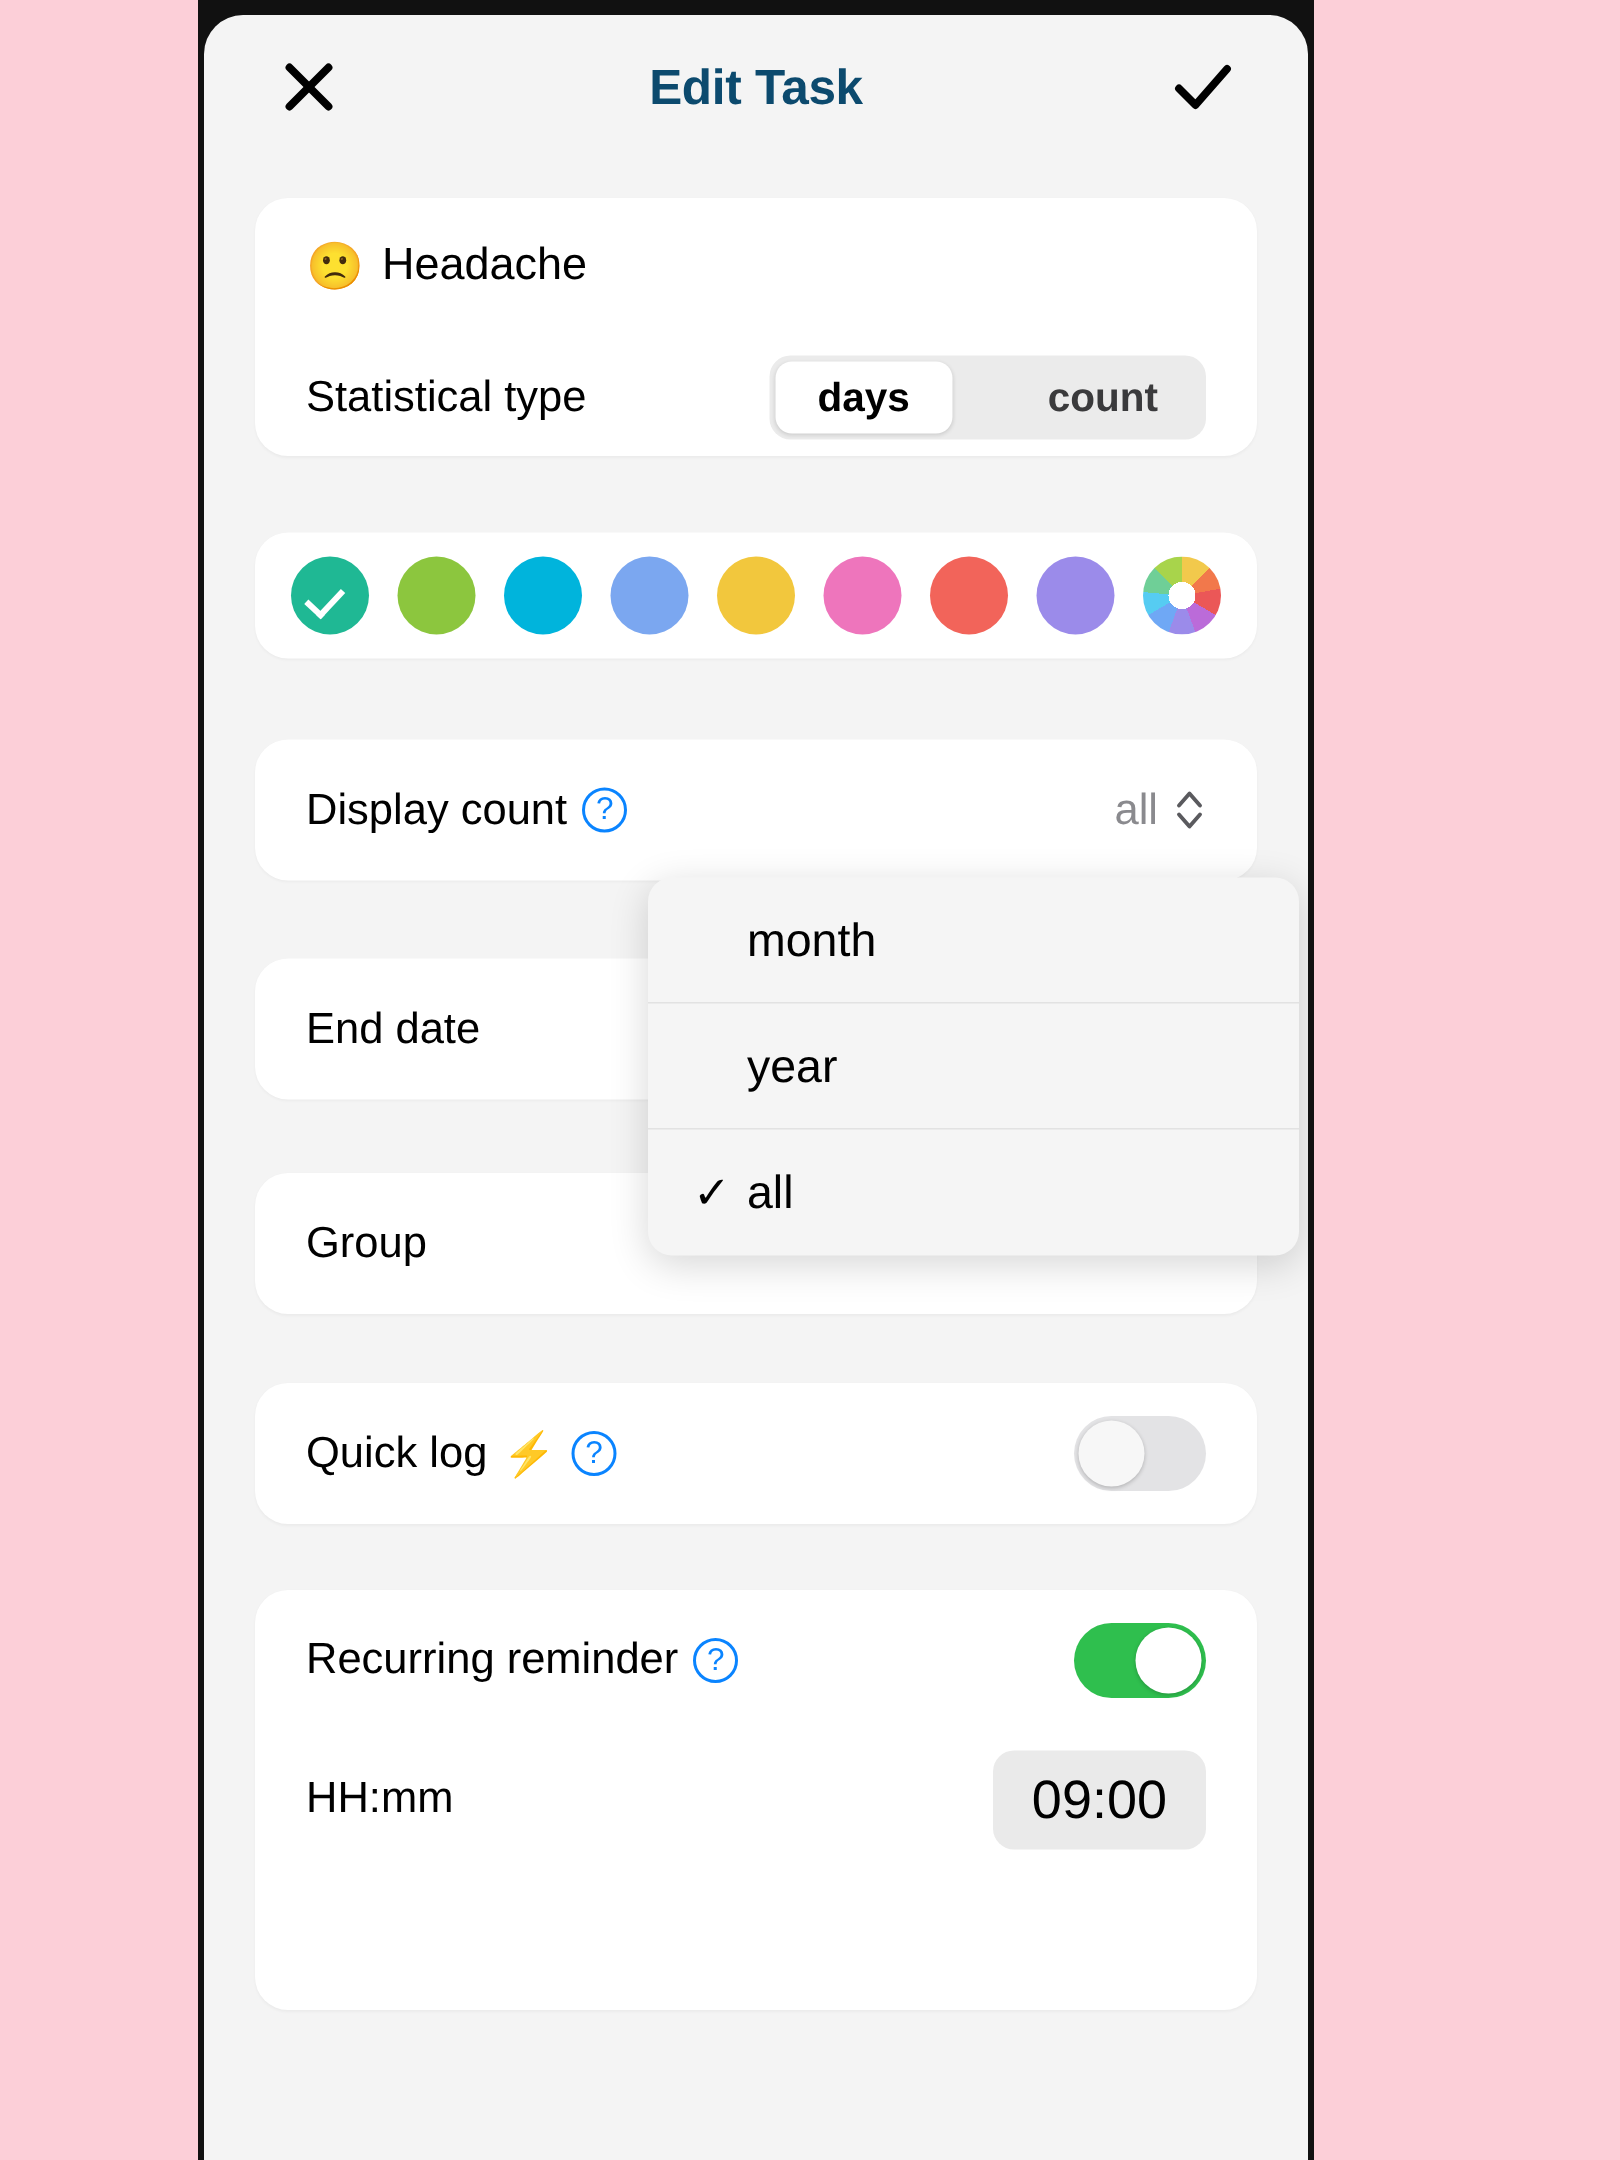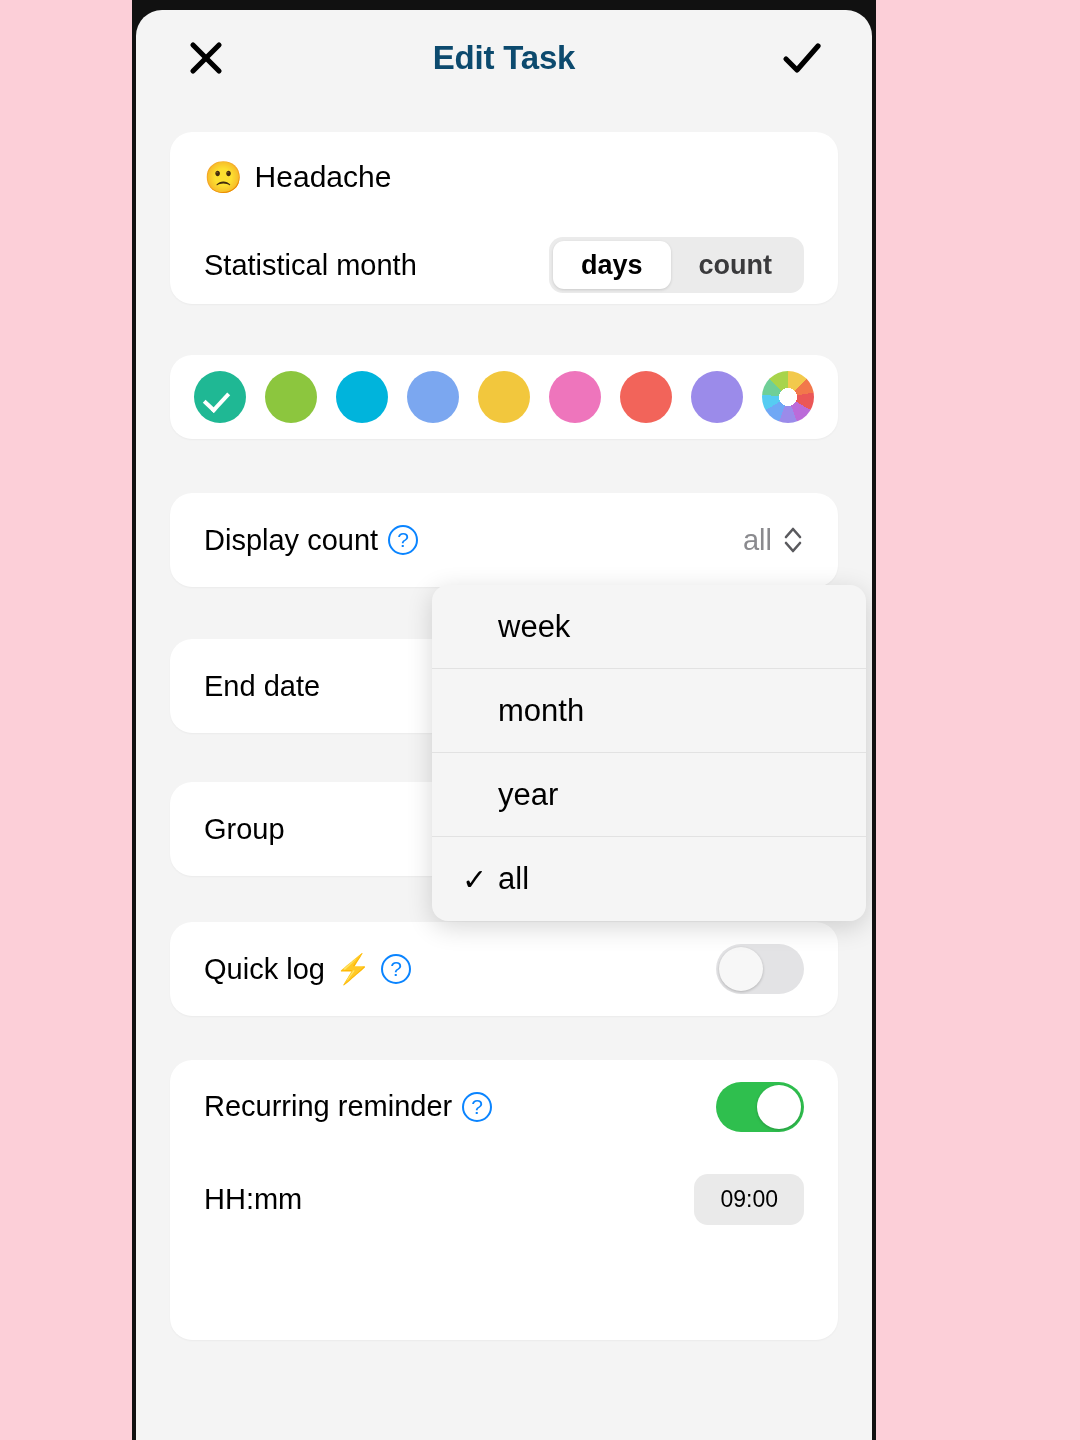--- a/index.html
+++ b/index.html
@@ -143,20 +143,21 @@
   }
   #task-emoji { font-size: 31px; }
 
   .segmented {
     display: flex;
     background: #EBEBEB;
     border-radius: 14px;
     padding: 4px;
     height: 56px;
     align-items: center;
+    gap: 36px;
   }
   .seg-item {
     font-size: 27px;
     font-weight: bold;
     padding: 0 28px;
     height: 48px;
     line-height: 48px;
     border-radius: 11px;
     color: #000;
     cursor: pointer;
@@ -241,21 +242,21 @@
   .toggle.on .knob { left: 41px; }
 
   
   #card-reminder { top: 1050px; height: 280px; }
   #card-reminder .row { height: 93px; gap: 28px; }
 
   .time-badge {
     background: #EAEAEA;
     border-radius: 14px;
     padding: 12px 26px;
-    font-size: 23px;
+    font-size: 36px;
     color: #000;
     cursor: pointer;
   }
 
   
   #dropdown {
     position: absolute;
     left: 296px;
     top: 575px;
     width: 434px;
@@ -307,21 +308,21 @@
       </svg>
     </div>
   </div>
 
   <div class="card" id="card-task">
     <div id="task-name-row">
       <span id="task-emoji">🙁</span>
       <span>Headache</span>
     </div>
     <div class="row">
-      <span class="row-label">Statistical month</span>
+      <span class="row-label">Statistical type</span>
       <div class="segmented">
         <div class="seg-item active">days</div>
         <div class="seg-item inactive">count</div>
       </div>
     </div>
   </div>
 
   <div class="card" id="card-colors">
     <div id="color-strip">
       <div class="swatch selected" style="background:#1FB894"></div>
@@ -389,24 +390,20 @@
     </div>
     <div class="row">
       <span class="row-label">HH:mm</span>
       <span class="time-badge">09:00</span>
     </div>
   </div>
 
   <div id="dropdown">
     <div class="dd-item unchecked">
       <span class="dd-check">✓</span>
-      <span>week</span>
-    </div>
-    <div class="dd-item unchecked">
-      <span class="dd-check">✓</span>
       <span>month</span>
     </div>
     <div class="dd-item unchecked">
       <span class="dd-check">✓</span>
       <span>year</span>
     </div>
     <div class="dd-item">
       <span class="dd-check">✓</span>
       <span>all</span>
     </div>

